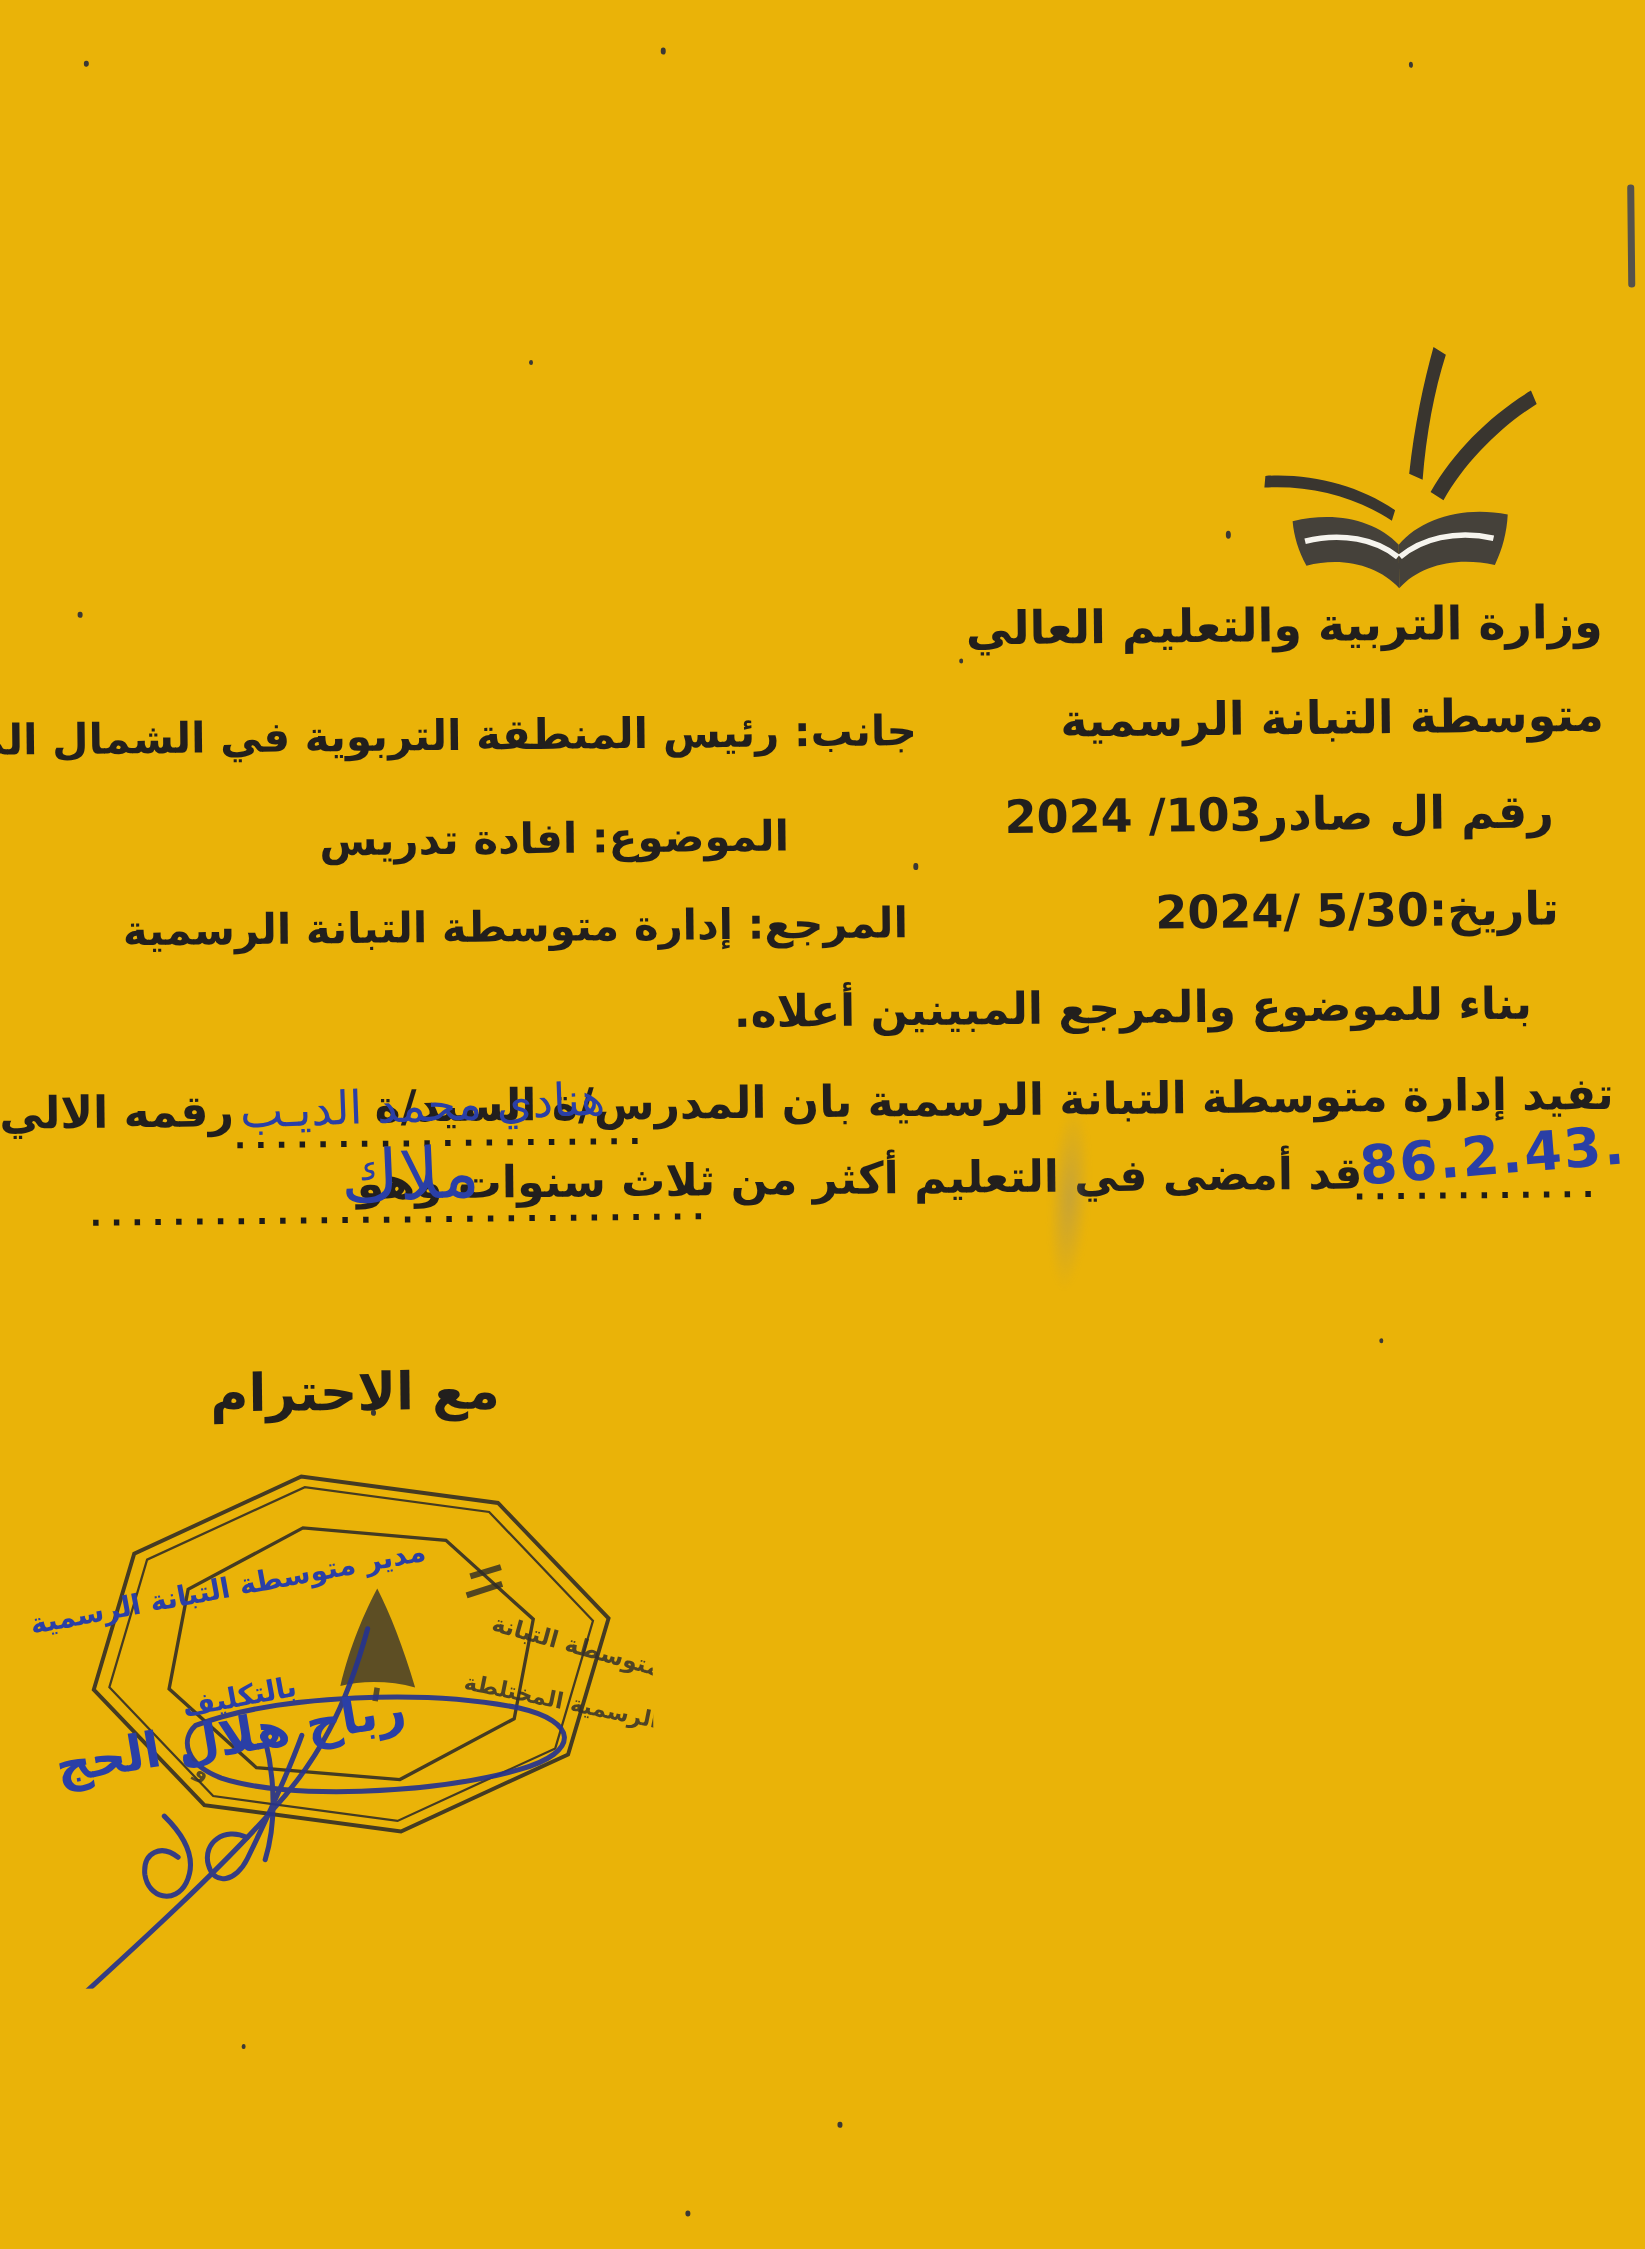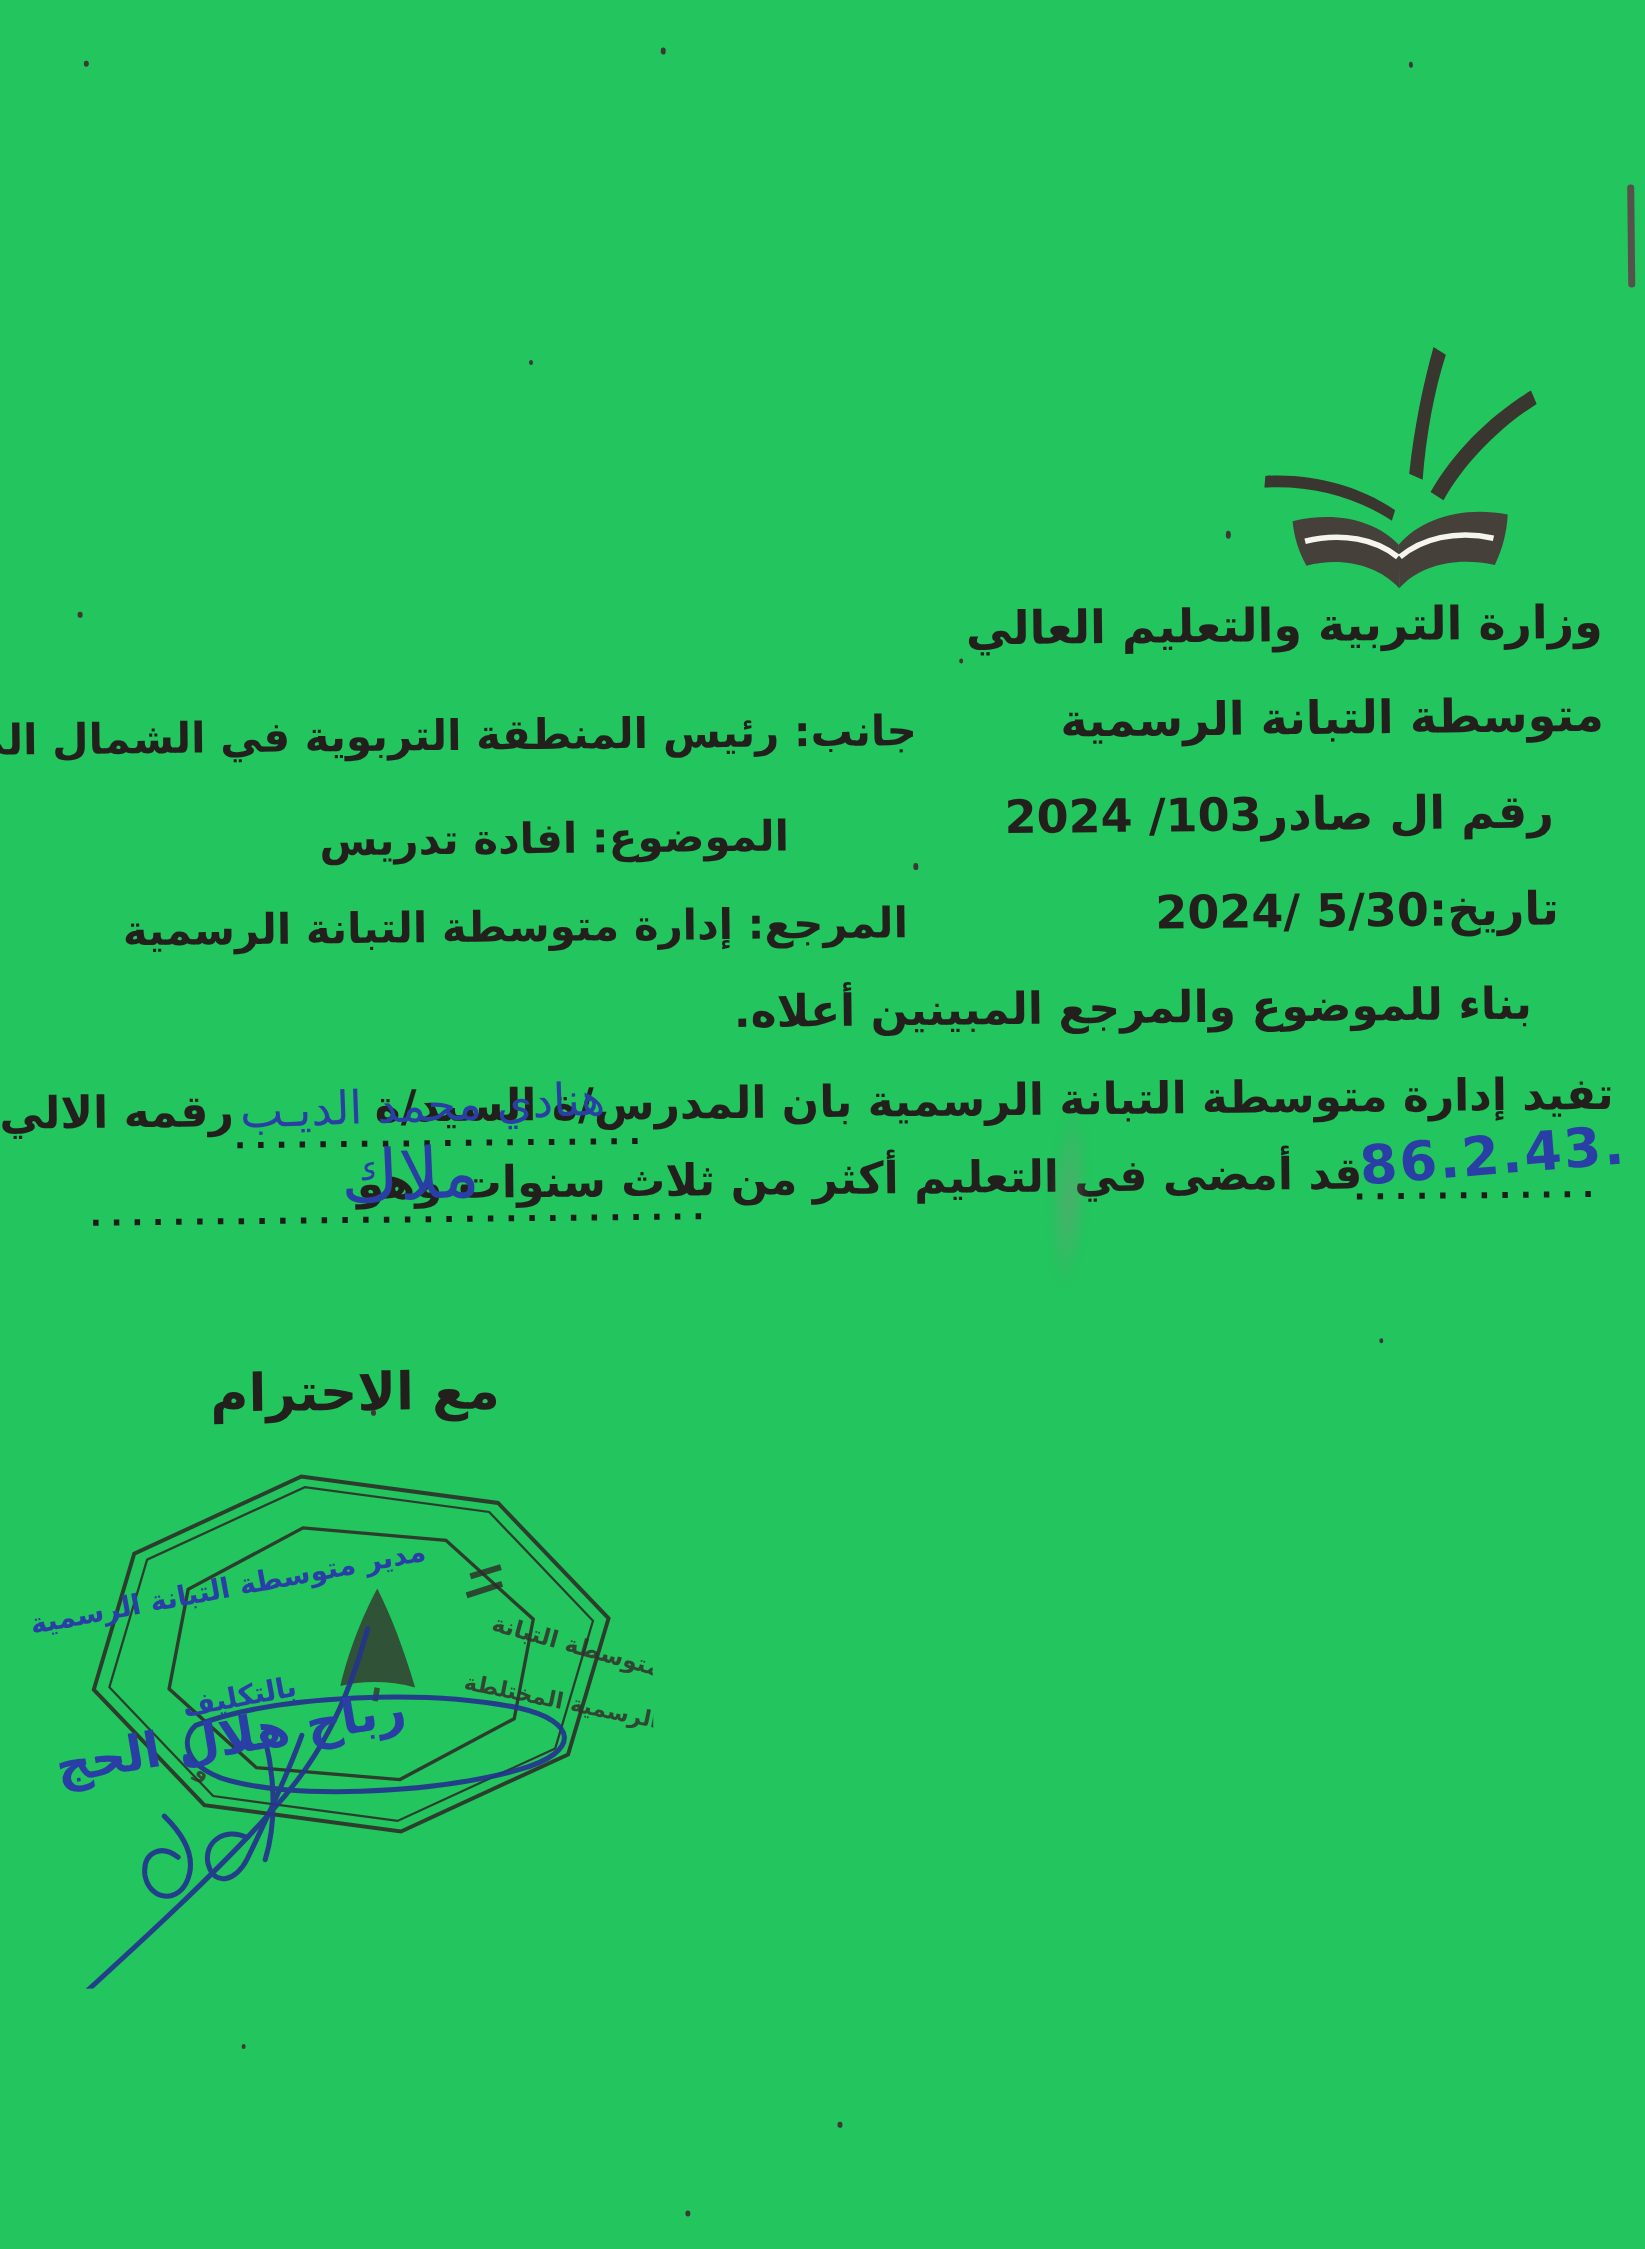--- a/index.html
+++ b/index.html
@@ -1,18 +1,18 @@
 <!DOCTYPE html>
 <html lang="ar" dir="rtl" style="font-size:9px"><head>
 <meta charset="utf-8">
 <style>
   html,body{margin:0;padding:0;background:#e9e7e1;}
   #page{
     position:relative;width:1645px;height:2250px;overflow:hidden;
-    background:#22c55e;
+    background:#eab308;
     font-family:"DejaVu Sans",sans-serif;
   }
   #content{position:absolute;inset:0;transform:rotate(-0.6deg);transform-origin:50% 50%;}
   .pt{ 
     position:absolute;direction:rtl;white-space:nowrap;
     font-family:"DejaVu Sans",sans-serif;font-weight:700;color:#221f1d;
     line-height:1.25;
   }
   .hw{ 
     position:absolute;direction:rtl;white-space:nowrap;

